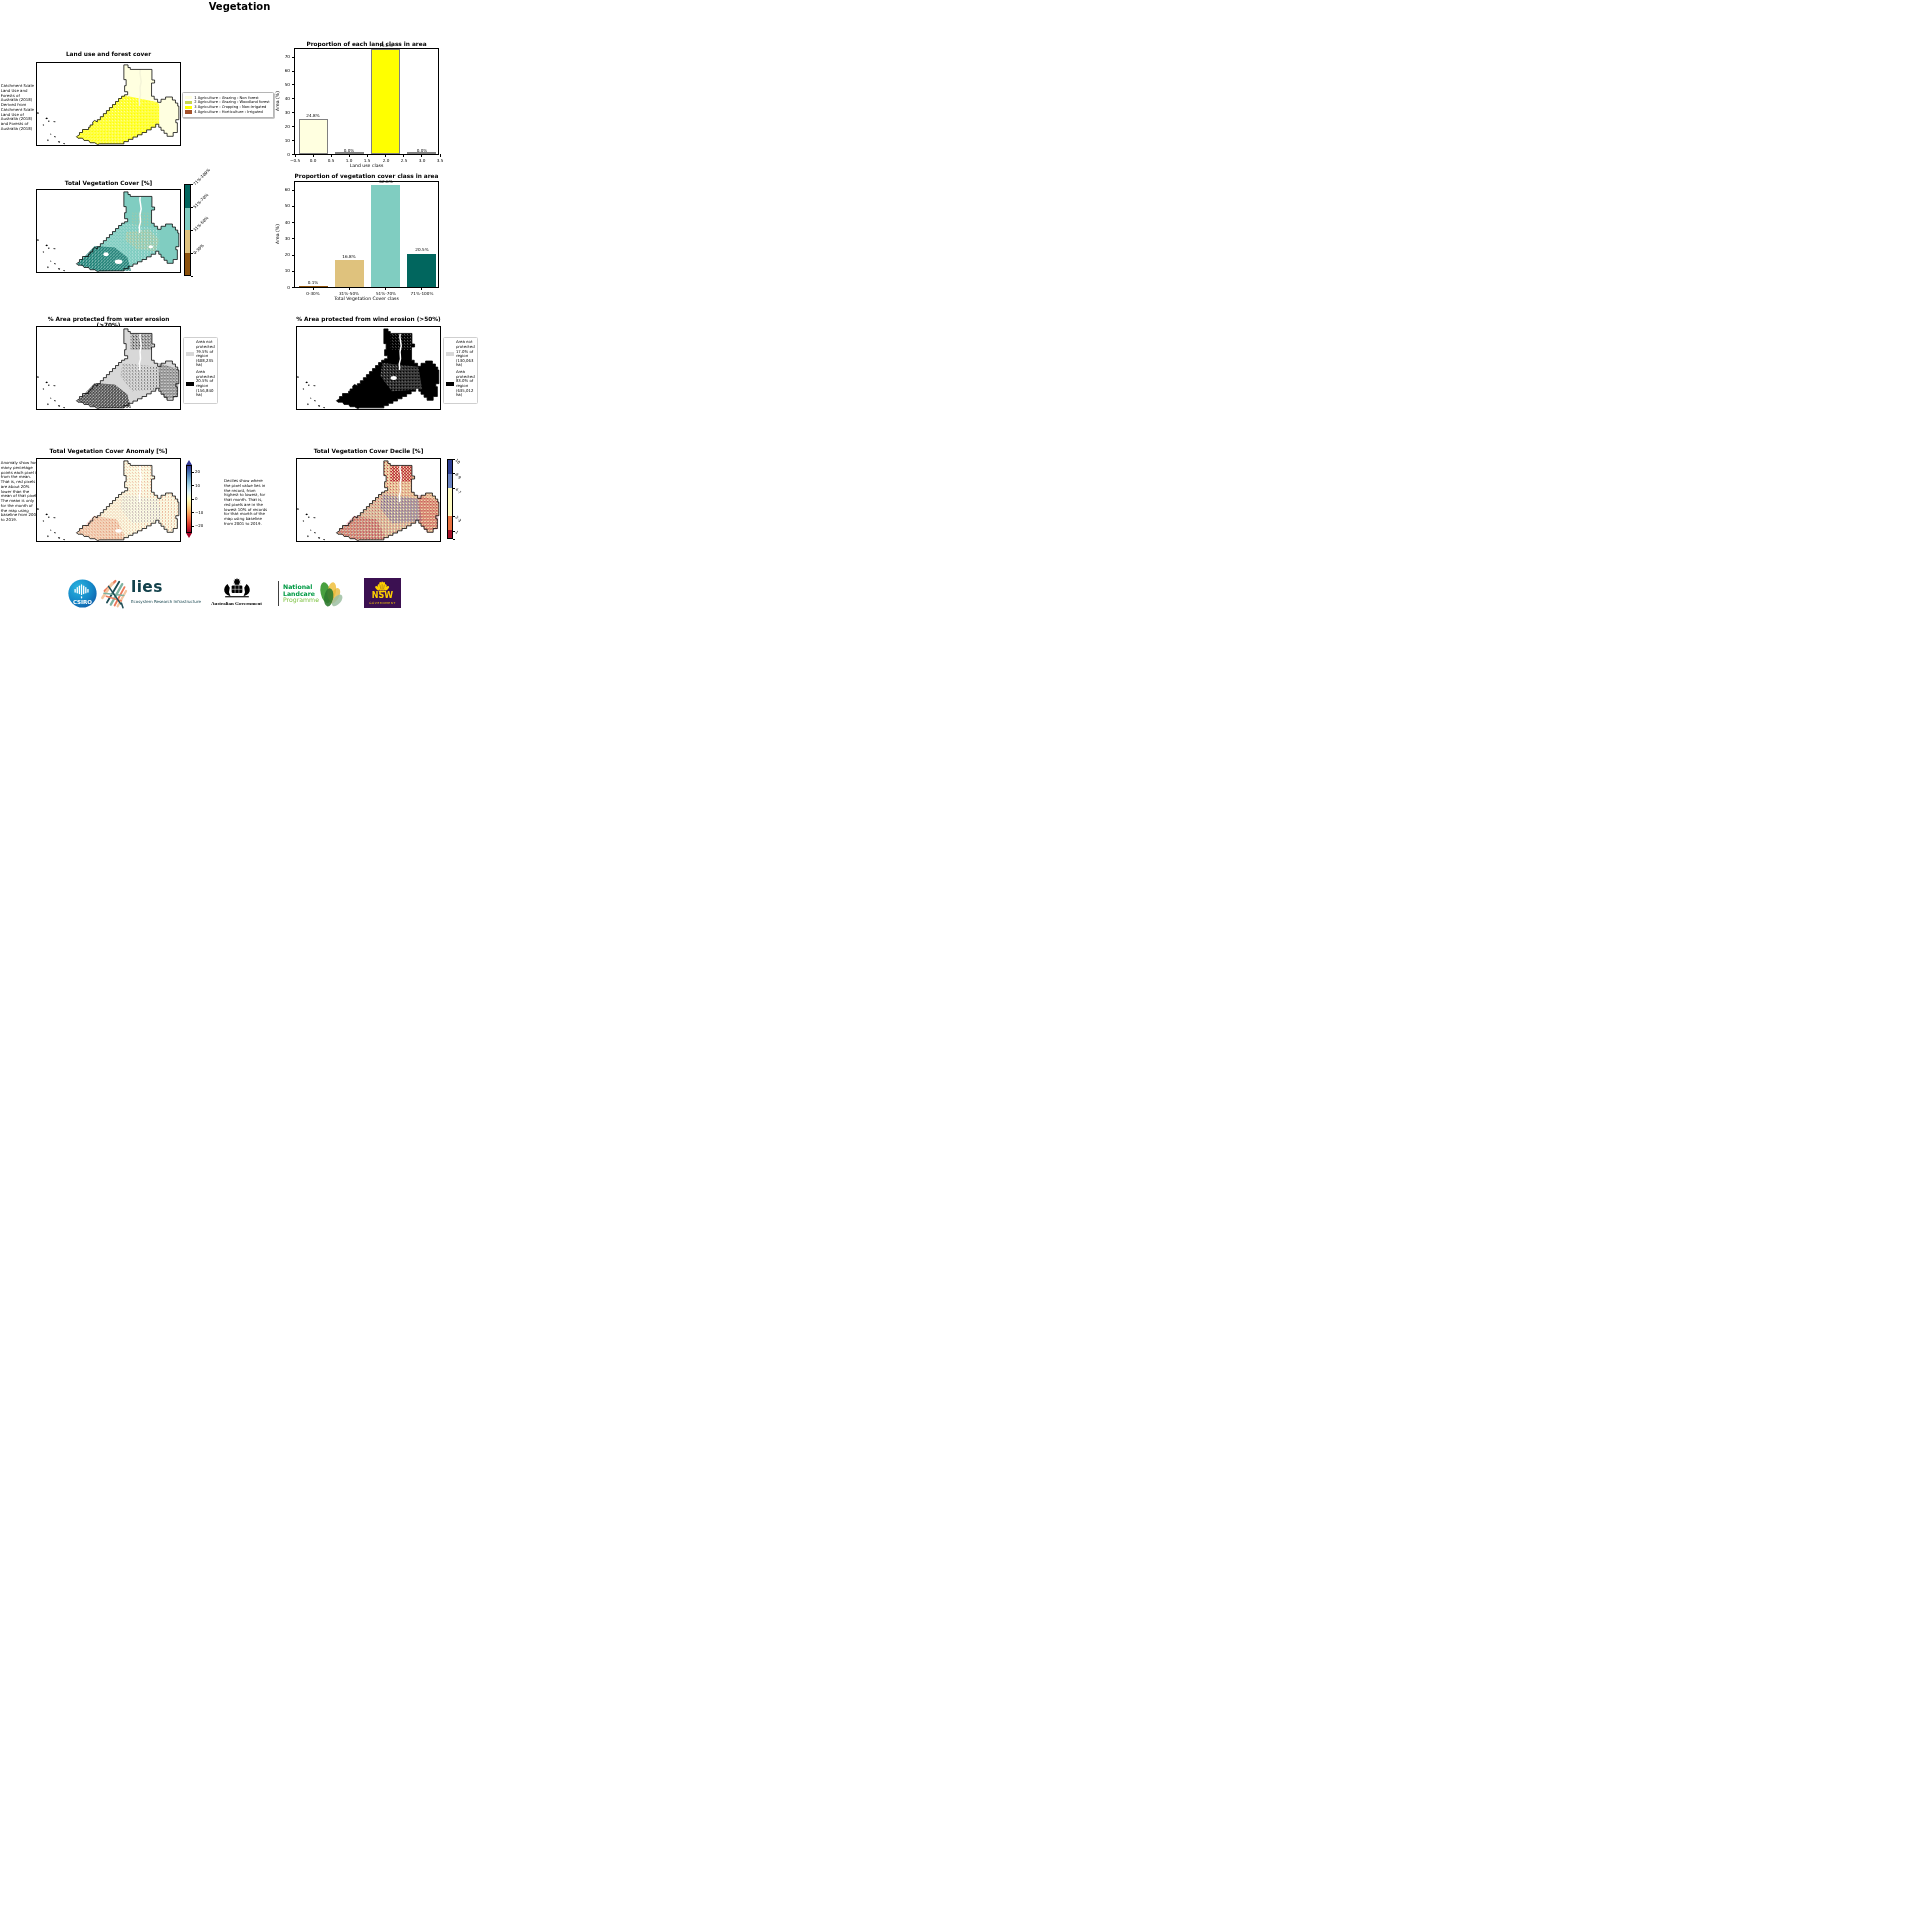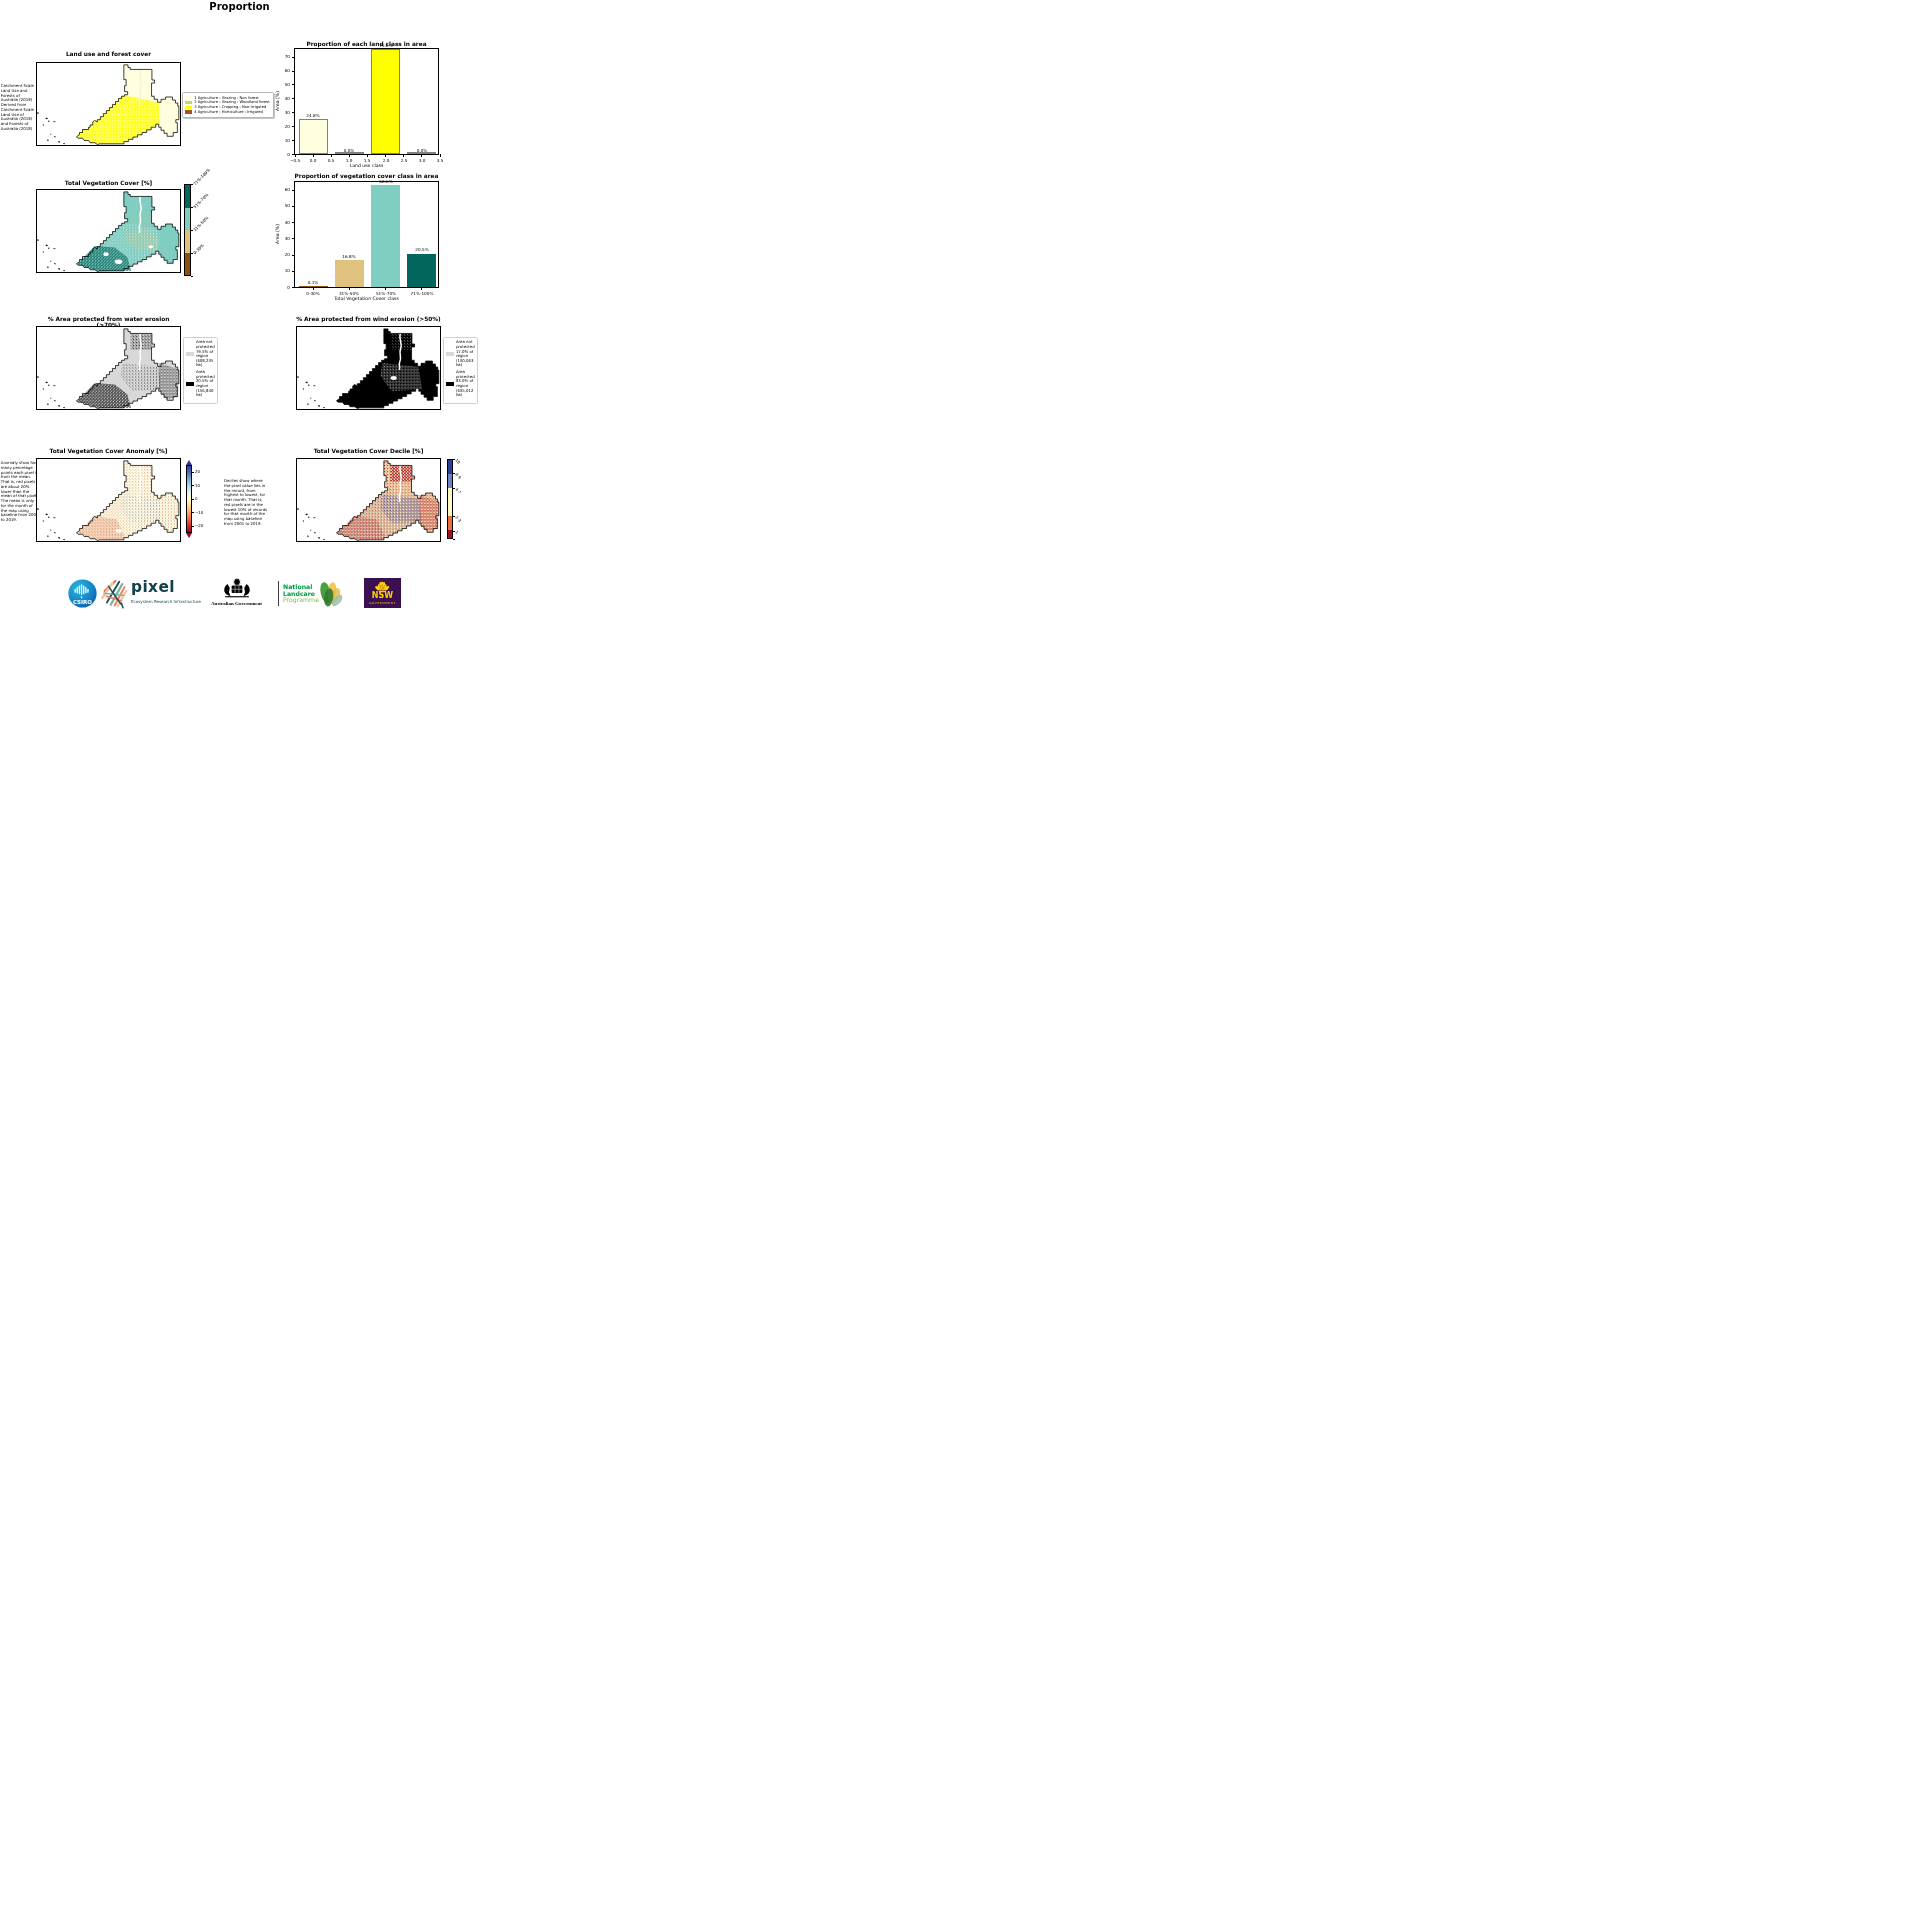--- a/index.html
+++ b/index.html
@@ -47,21 +47,21 @@
   .nsw-box{position:absolute;display:flex;flex-direction:column;align-items:center;justify-content:flex-end;}
   .nsw-word{font-size:8px;font-weight:bold;line-height:1;}
   .nsw-sub{font-size:2.9px;letter-spacing:0.6px;margin:0.8px 0 3.1px 0;}
   .vdivider{position:absolute;width:0.6px;background:#404040;}
 </style>
 </head>
 <body>
 
 <div class="page">
 
-  <div class="main-title">Proportion</div>
+  <div class="main-title">Vegetation</div>
 
   <div class="panel-title" style="left:36px;top:51px">Land use and forest cover</div>
   <div class="side-note" style="left:0.8px;top:84px;width:37px"> Catchment Scale Land Use and Forests of Australia (2018) Derived from Catchment Scale Land Use of Australia (2018) and Forests of Australia (2018)</div>
   <div id="map1" class="map-frame" style="left:36px;top:62px">
       <svg viewBox="0 0 377 217" preserveAspectRatio="none">
         <defs>
           <pattern id="map1p0" width="8" height="8" patternUnits="userSpaceOnUse">
             <rect x="1" y="1" width="2" height="2" fill="#ffffff"></rect>
             <rect x="5" y="3" width="2" height="2" fill="#ffffff"></rect>
             <rect x="3" y="6" width="2" height="2" fill="#ffffff"></rect>
@@ -531,21 +531,21 @@
         <path d="M30,70 L60,16" stroke="#7FB3A2" stroke-width="6"></path>
         <path d="M40,72 L66,24" stroke="#ED7A5A" stroke-width="5"></path>
         <path d="M48,74 L70,34" stroke="#F4C6A0" stroke-width="6"></path>
         <path d="M18,48 L58,60" stroke="#ED7A5A" stroke-width="4"></path>
         <path d="M12,40 L64,46" stroke="#7FB3A2" stroke-width="4"></path>
         <path d="M24,22 L56,68" stroke="#1E4D55" stroke-width="4"></path>
         <path d="M58,66 L62,78" stroke="#1E4D55" stroke-width="4"></path>
       </g>
     </svg>
   </div>
-  <div class="footer-text tern-word" style="left:131px;top:580px;color:#12414B">pixel</div>
+  <div class="footer-text tern-word" style="left:131px;top:580px;color:#12414B">lies</div>
   <div class="footer-text tern-sub" style="left:131px;top:599px;color:#12414B">Ecosystem Research Infrastructure</div>
 
   <div style="position:absolute;left:216px;top:577px;width:42px;height:22.3px;">
     <svg viewBox="0 0 110 58" width="42" height="22.3">
       <g fill="#000">
         <path d="M55,2 l1.8,4.2 4.4,-1.6 -1.2,4.5 4.6,0.6 -3.4,3.1 3.4,3.1 -4.6,0.6 1.2,4.5 -4.4,-1.6 -1.8,4.2 -1.8,-4.2 -4.4,1.6 1.2,-4.5 -4.6,-0.6 3.4,-3.1 -3.4,-3.1 4.6,-0.6 -1.2,-4.5 4.4,1.6 z"></path>
         <rect x="41" y="22" width="28" height="20" rx="3"></rect>
         <path d="M30,18 c-6,4 -10,12 -8,20 c3,8 10,10 16,12 l-4,-10 2,-12 z"></path>
         <path d="M80,18 c6,4 10,12 8,20 c-3,8 -10,10 -16,12 l4,-10 -2,-12 z"></path>
         <path d="M24,50 h62 v3 h-62 z"></path>

